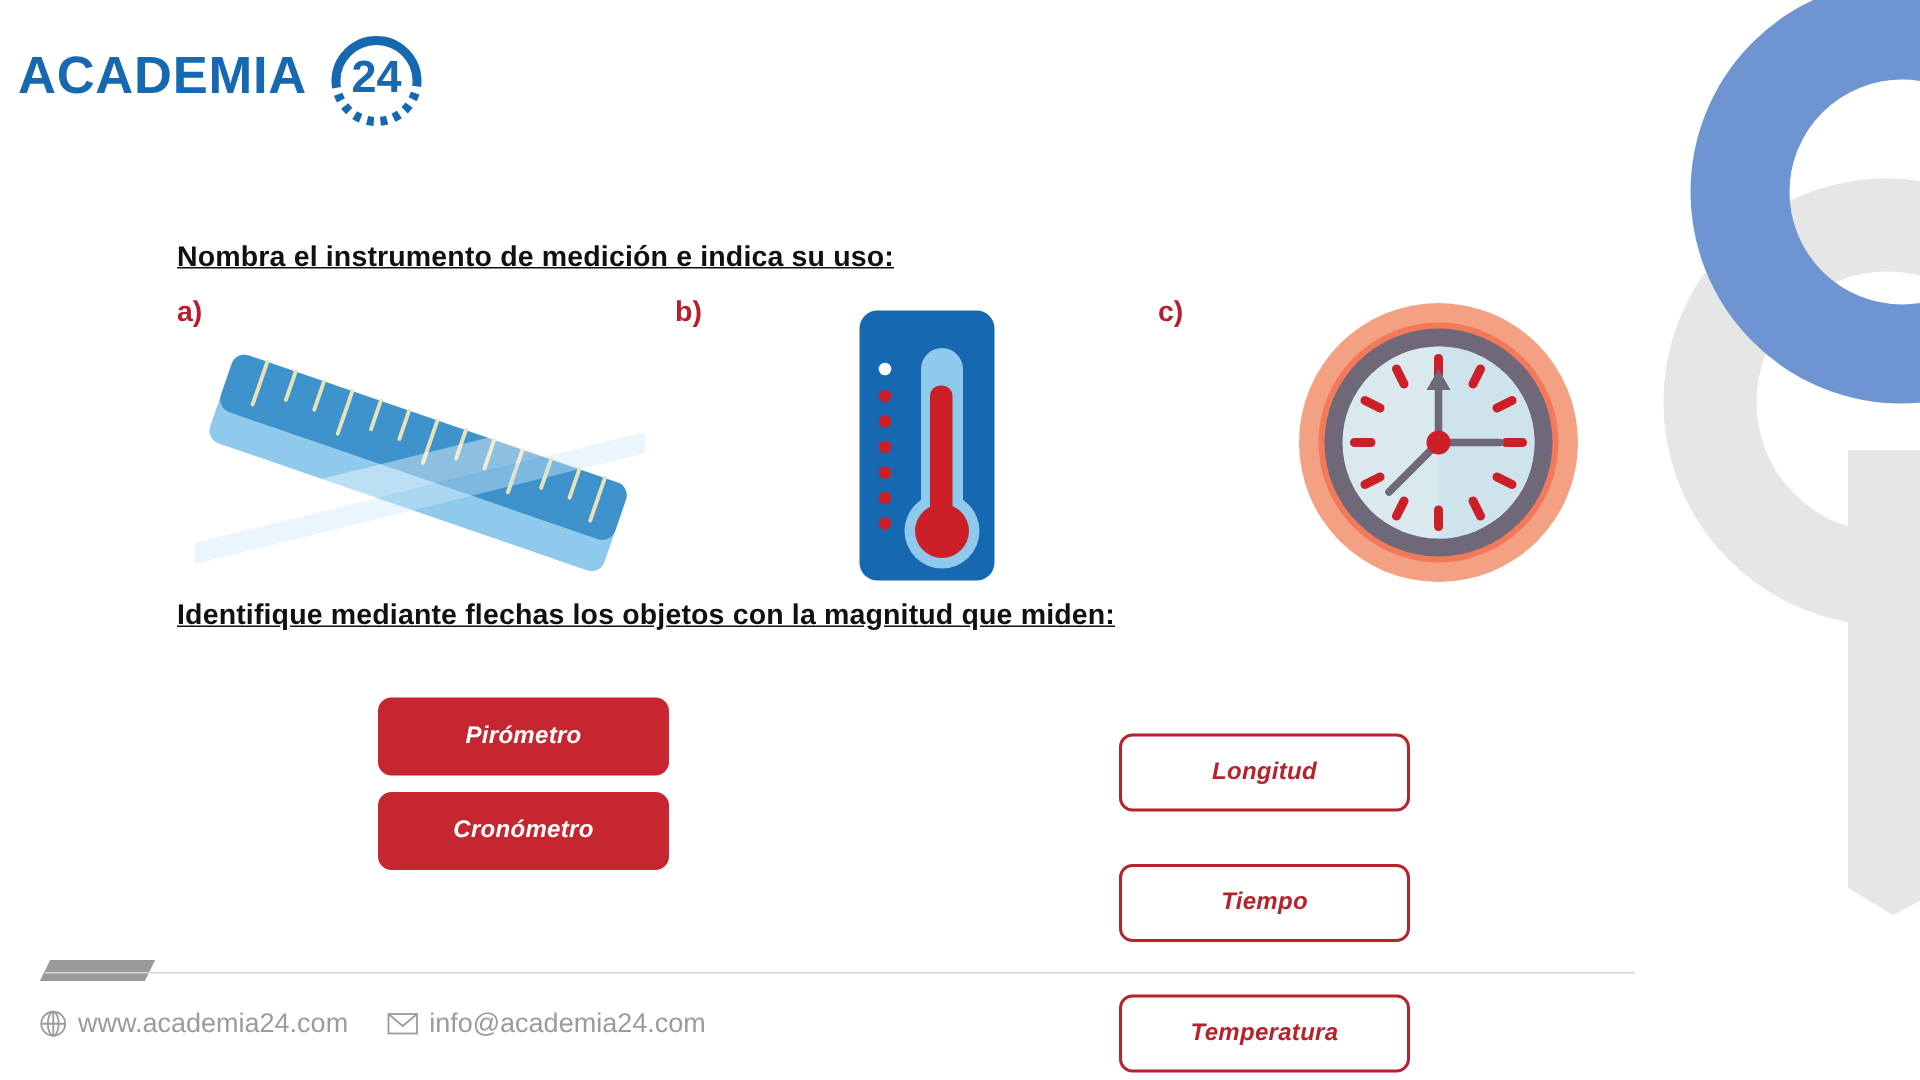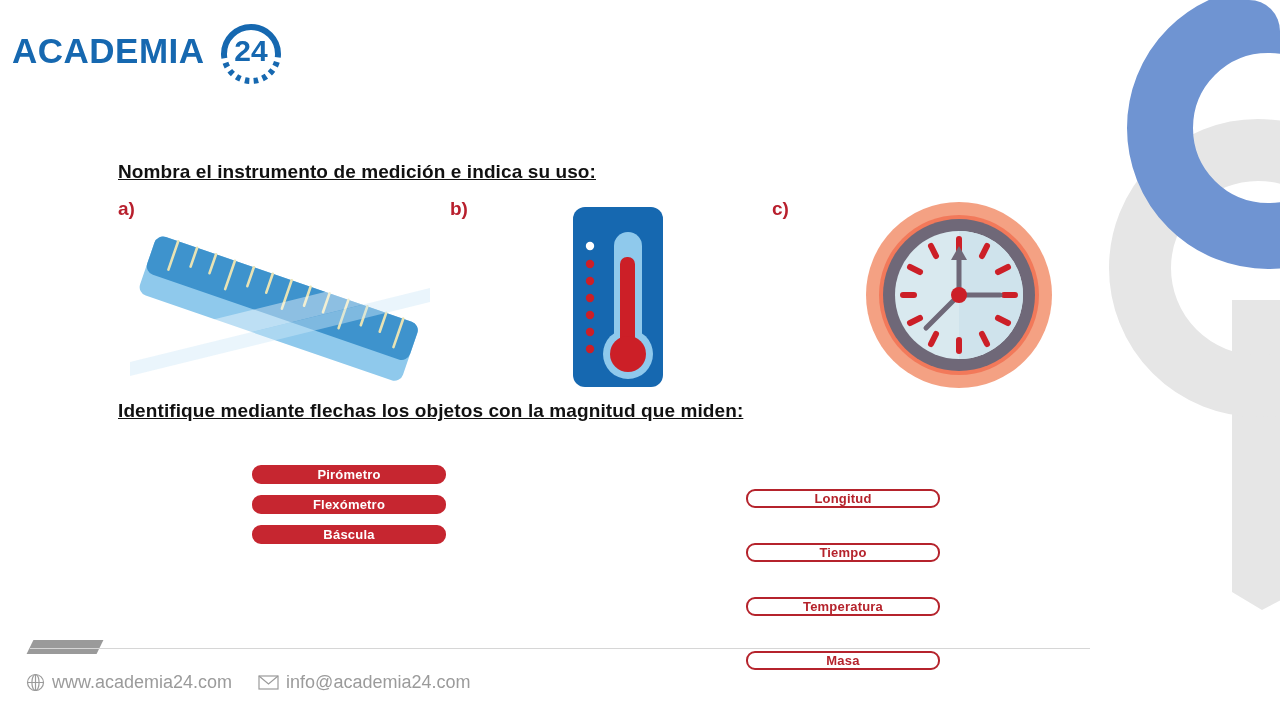--- a/index.html
+++ b/index.html
@@ -9,21 +9,20 @@
   }
   body {
     font-family: "Liberation Sans", sans-serif;
   }
   #slide {
     position: relative;
     width: 1280px;
     height: 720px;
     background: #ffffff;
     overflow: hidden;
-    border-radius: 31px;
   }
 
   
   .deco-layer {
     position: absolute;
     inset: 0;
     pointer-events: none;
   }
 
   
@@ -83,29 +82,30 @@
     position: absolute;
     display: flex;
     flex-direction: column;
     gap: 11px;
   }
   #col-left  { left: 252px; top: 465px; }
   #col-right { left: 746px; top: 465px; }
 
   .pill {
     width: 194px;
-    height: 19px;
+    height: 52px;
     border-radius: 9px;
     display: flex;
     align-items: center;
     justify-content: center;
-    font-size: 13px;
+    font-size: 16px;
     font-weight: bold;
     letter-spacing: 0.2px;
     box-sizing: border-box;
+    font-style: italic;
   }
   .pill-filled {
     background: #c62630;
     color: #ffffff;
     border: 2px solid #c62630;
   }
   .pill-outline {
     background: #ffffff;
     color: #b5232c;
     border: 2px solid #b5232c;
@@ -254,22 +254,21 @@
       <line x1="97" y1="97" x2="97" y2="56"></line>
     </g>
     <polygon points="97,48 89,62 105,62" fill="#6f6878"></polygon>
     <circle cx="97" cy="97" r="8" fill="#cc1f27"></circle>
   </svg>
 
   <div id="heading2" class="q-heading">Identifique mediante flechas los objetos con la magnitud que miden:</div>
 
   <div id="col-left" class="match-col">
     <div class="pill pill-filled">Pirómetro</div>
-    <div class="pill pill-filled">Flexómetro</div>
-    <div class="pill pill-filled">Báscula</div>
+    <div class="pill pill-filled">Cronómetro</div>
   </div>
 
   <div id="col-right" class="match-col">
     <div class="pill pill-outline">Longitud</div>
     <div class="pill pill-outline">Tiempo</div>
     <div class="pill pill-outline">Temperatura</div>
     <div class="pill pill-outline">Masa</div>
   </div>
 
   <div class="divider-accent"></div>

